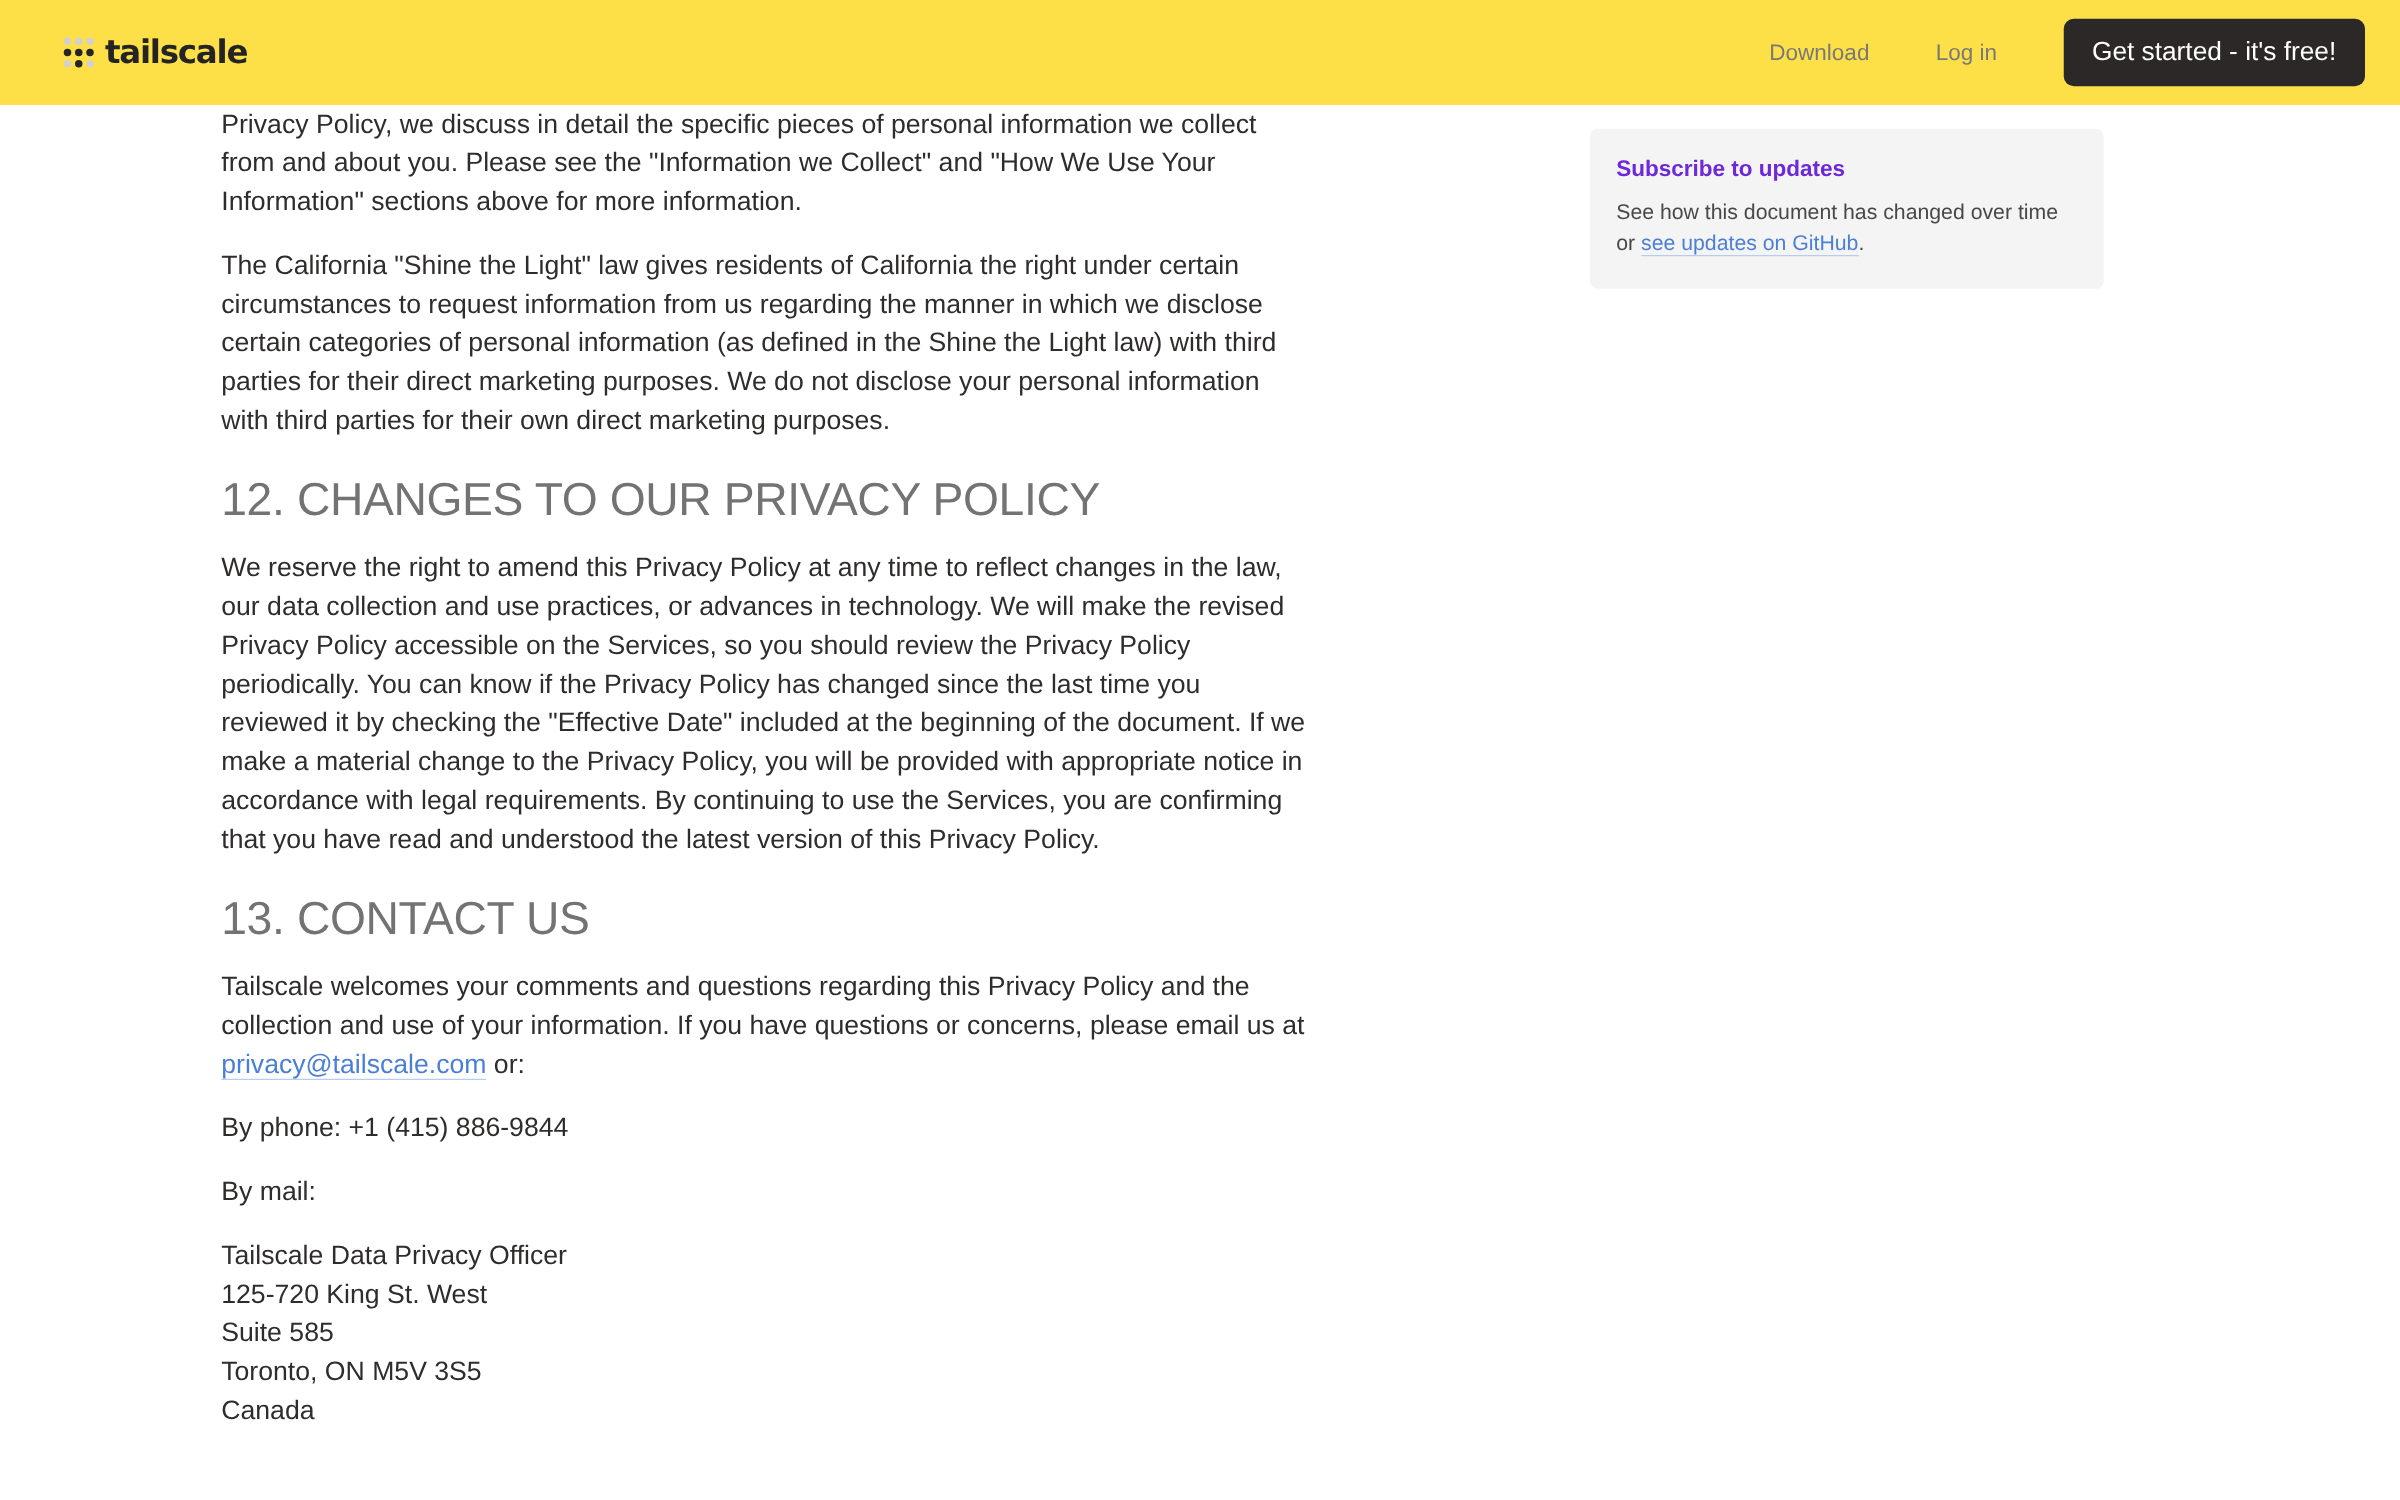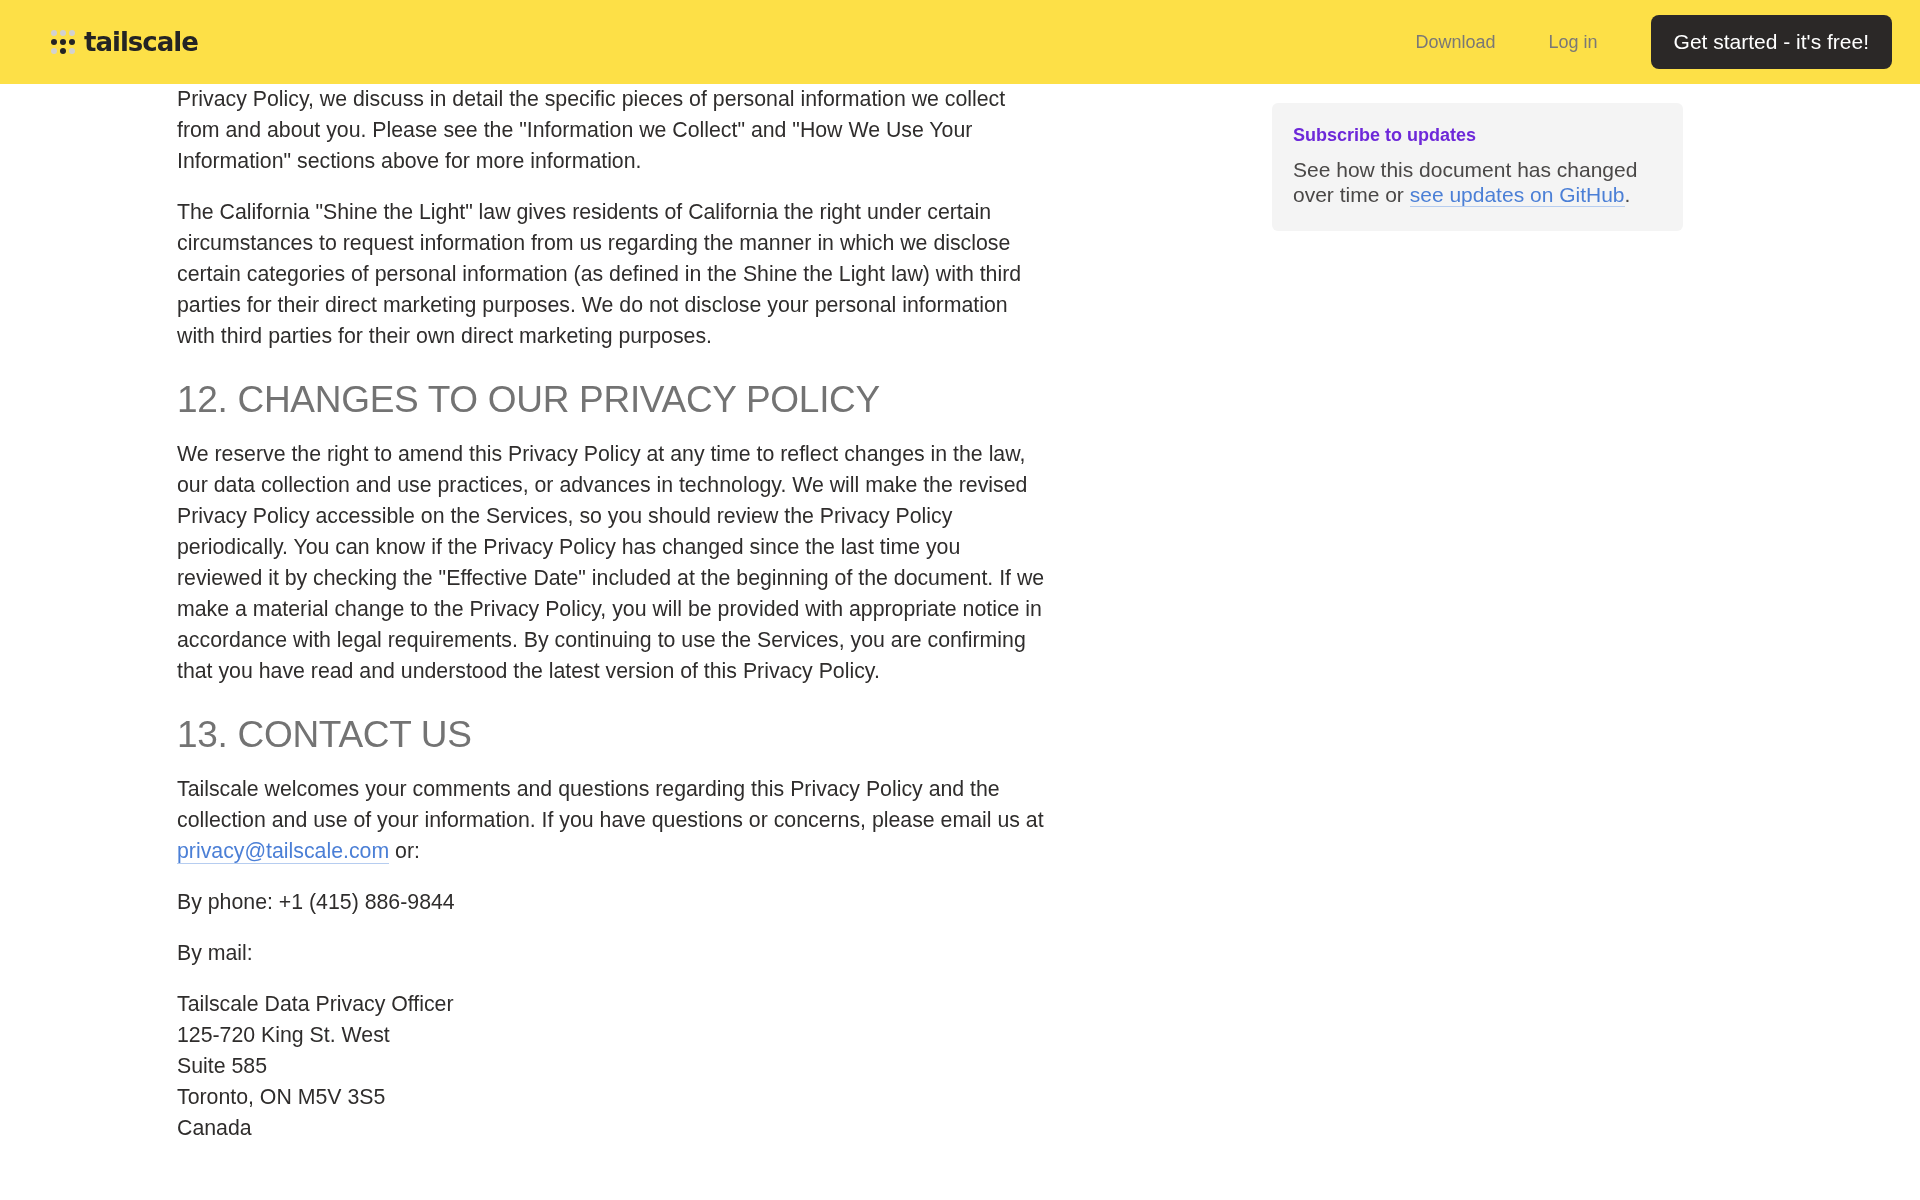--- a/index.html
+++ b/index.html
@@ -23,21 +23,21 @@
   .content { position: absolute; left: 165px; top: 84px; width: 870px; margin-left: 12px; }
   .content p { font-size: 21.3px; line-height: 31px; color: #2f2d2c; margin-bottom: 20px; }
   .content p:first-child { margin-top: 0; }
   .content h2 { font-size: 37px; font-weight: 500; color: #737373; line-height: 44px; margin: 26px 0 17px 0; letter-spacing: -0.3px; }
   .content a { color: #4b7fd6; text-decoration: none; border-bottom: 1px solid #b6cdf0; }
   .addr span { display: block; }
 
   
   .sidebar { position: absolute; left: 1272px; top: 103px; width: 411px; height: 128px; background: #f4f4f4; border-radius: 6px; padding: 21px 21px; }
   .sidebar h4 { font-size: 18px; font-weight: bold; color: #6d28d9; line-height: 22px; margin-bottom: 11px; }
-  .sidebar p { font-size: 21px; line-height: 25px; color: #4a4847; }
+  .sidebar p { font-size: 17px; line-height: 25px; color: #4a4847; }
   .sidebar a { color: #4b7fd6; text-decoration: none; border-bottom: 1px solid #b6cdf0; }
 </style>
 </head>
 <body>
 
 <header class="nav">
   <a class="logo">
     <span class="logo-dots">
       <span></span>
         <span></span>

